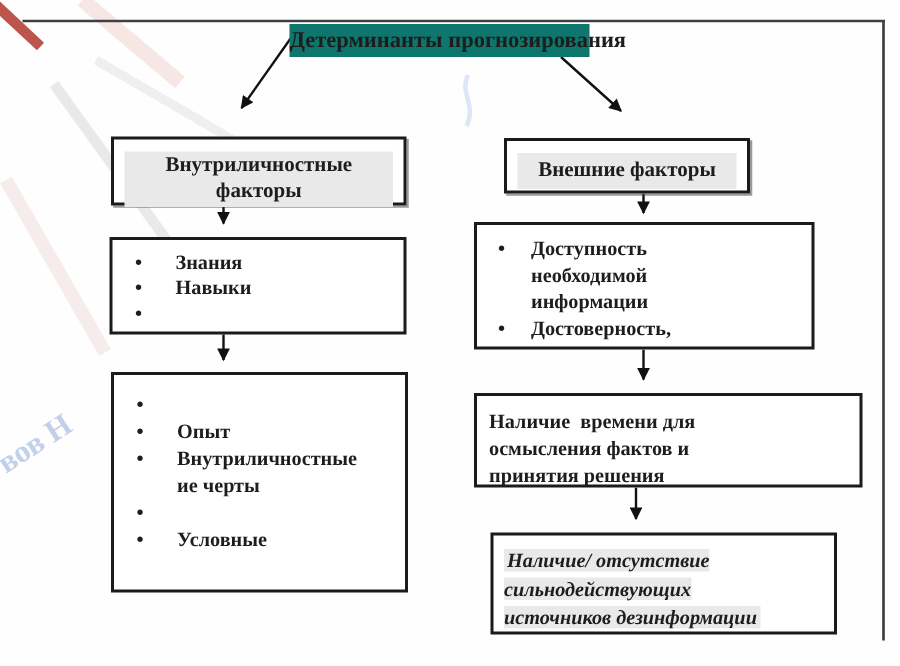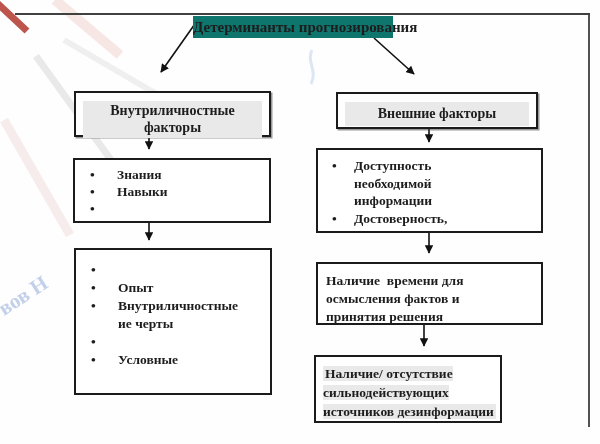--- a/index.html
+++ b/index.html
@@ -118,43 +118,43 @@
       </div>
       <div class="li">
         <span class="blt">•</span>
       </div>
       <div class="li">
         <span class="blt">•</span>
         <span class="txt">Условные</span>
       </div>
     </div>
 
-    <div class="box shadowed hdr-right" style="left:336px;top:92px;width:202px;height:37px;">
+    <div class="box shadowed hdr-right" style="left:336px;top:92px;width:164px;height:37px;">
       <div class="hl">Внешние факторы</div>
     </div>
 
     <div class="box list-right" style="left:316px;top:148px;width:227px;height:85px;">
       <div class="li">
         <span class="blt">•</span>
         <span class="txt">Доступность
 необходимой
 информации</span>
       </div>
       <div class="li">
         <span class="blt">•</span>
         <span class="txt">Достоверность,</span>
       </div>
     </div>
 
-    <div class="box" style="left:316px;top:262px;width:227px;height:63px;">
+    <div class="box" style="left:316px;top:262px;width:259px;height:63px;">
       <div class="plain-text">Наличие  времени для
 осмысления фактов и
 принятия решения</div>
     </div>
 
-    <div class="box disinfo-text" style="left:314px;top:355px;width:188px;height:68px;">
+    <div class="box disinfo-text" style="left:327px;top:355px;width:231px;height:68px;font-style:italic;">
       <span class="hl-inline">Наличие/ отсутствие
 сильнодействующих
 источников дезинформации</span>
     </div>
 
   </div>
 </div>
 
 </body></html>

